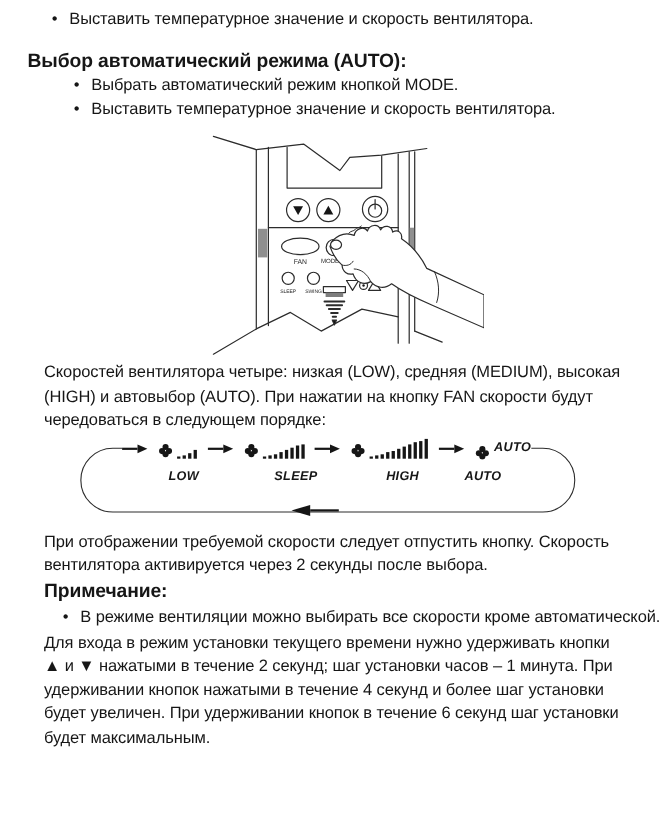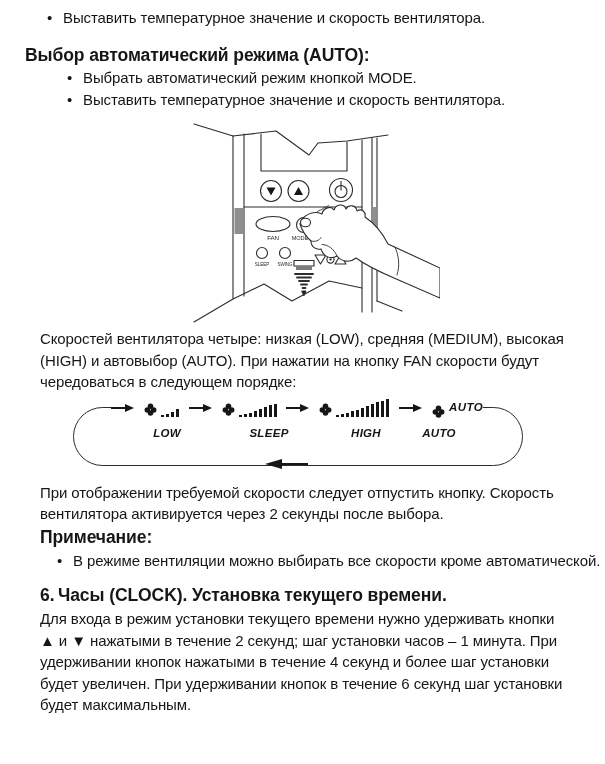--- a/index.html
+++ b/index.html
@@ -271,16 +271,15 @@
     <span class="ret-tail"></span>
   </div>
 
   <p class="after-par">При отображении требуемой скорости следует отпустить кнопку. Скорость вентилятора активируется через 2 секунды после выбора.</p>
 
   <h3 class="h-bold note-heading">Примечание:</h3>
   <ul class="ul-note">
     <li>В режиме вентиляции можно выбирать все скорости кроме автоматической.</li>
   </ul>
 
-  <h3 class="h-bold sec-heading sec6-heading"><span class="num">6.</span><span>Часы (CLOCK). Установка текущего времени.</span></h3>
   <p class="body-par">Для входа в режим установки текущего времени нужно удерживать кнопки ▲ и ▼ нажатыми в течение 2 секунд; шаг установки часов – 1 минута. При удерживании кнопок нажатыми в течение 4 секунд и более шаг установки будет увеличен. При удерживании кнопок в течение 6 секунд шаг установки будет максимальным.</p>
 
 </div>
 
 </body></html>

